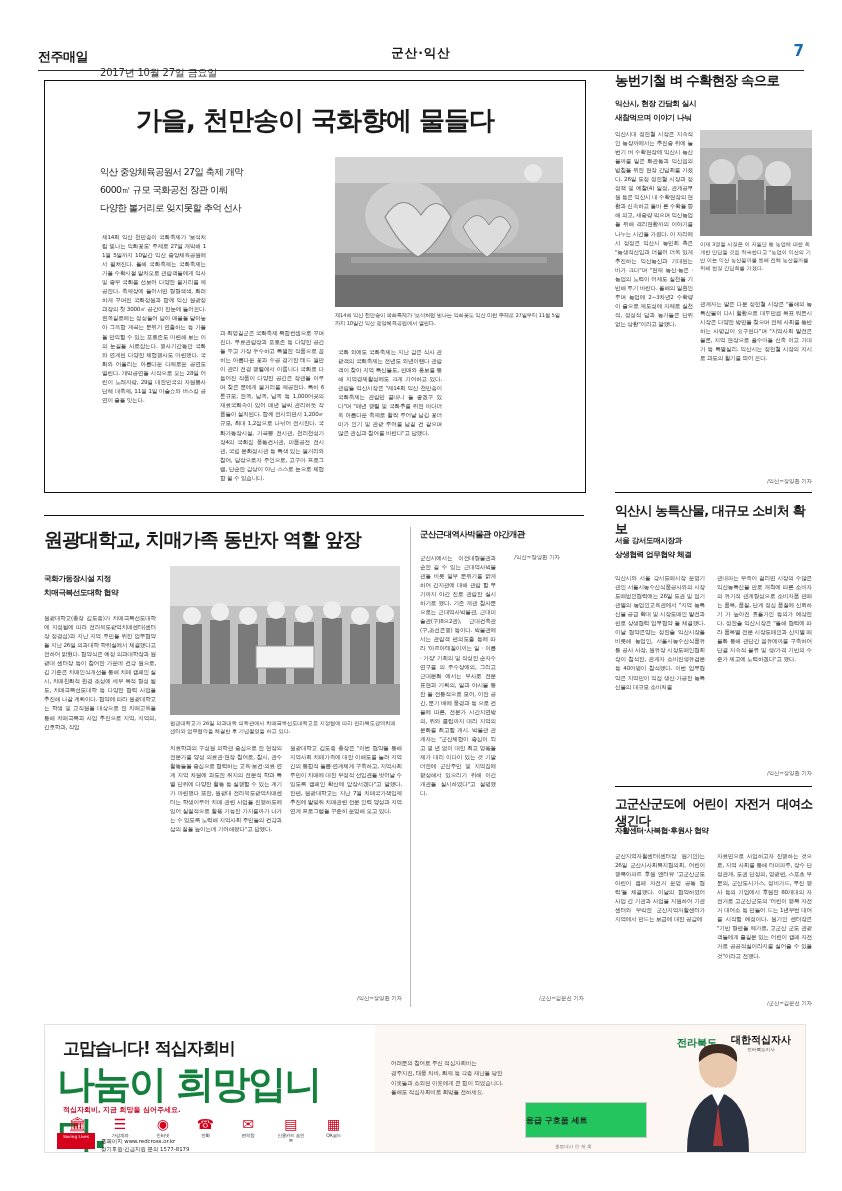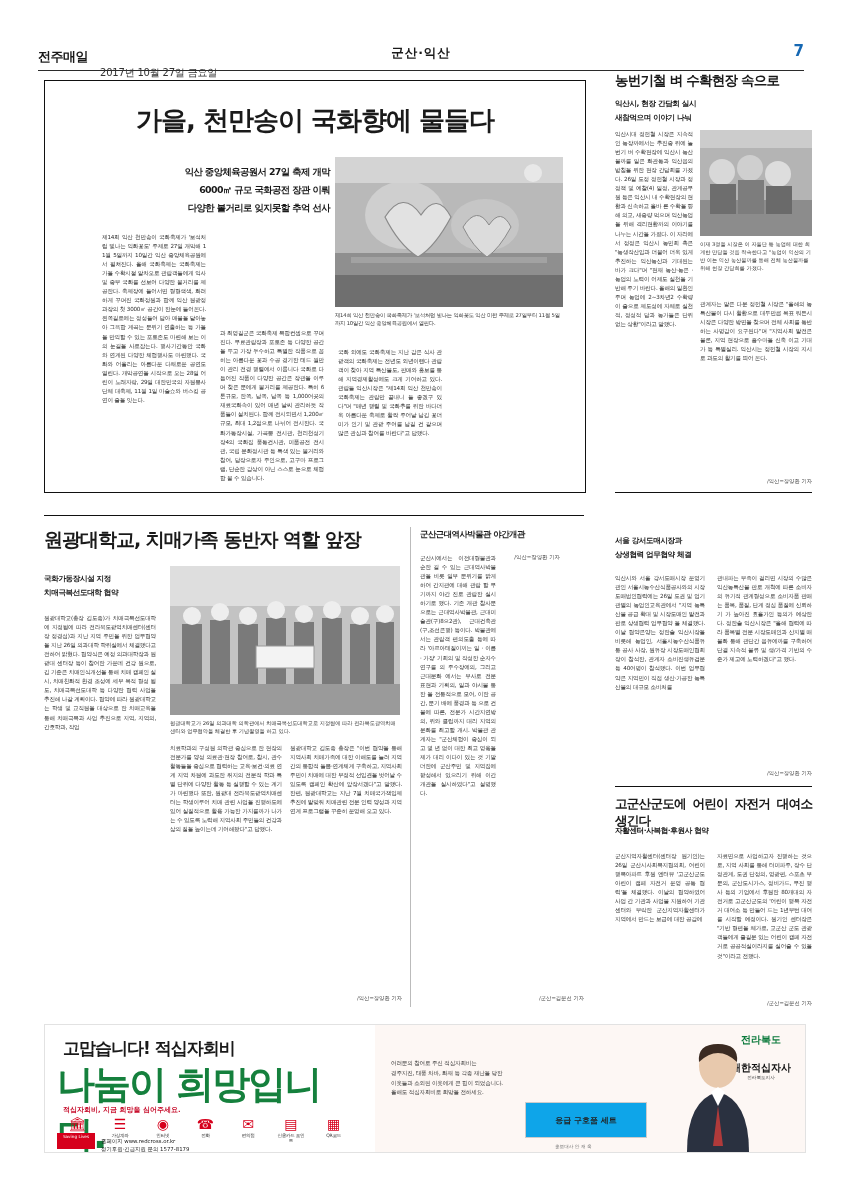--- a/index.html
+++ b/index.html
@@ -43,22 +43,22 @@
   
   .boxA{
     position:absolute;left:44px;top:80px;width:540px;height:411px;
     border:1px solid #111;background:#fff;
   }
   .boxA-title{
     position:absolute;left:0;right:0;top:22px;text-align:center;
     font-size:26px;font-weight:bold;letter-spacing:-1px;
   }
   .boxA-subs{
-    position:absolute;left:55px;top:82px;width:230px;text-align:right;
-    font-size:9.4px;font-weight:bold;line-height:1.9;letter-spacing:-.6px;
+    position:absolute;left:55px;top:82px;width:230px;text-align:left;
+    font-size:9.4px;font-weight:normal;line-height:1.9;letter-spacing:-.6px;
   }
   .boxA-photo{
     position:absolute;left:290px;top:76px;width:228px;height:150px;
     overflow:hidden;background:#cfcfcf;
   }
   .boxA-cap{
     position:absolute;left:290px;top:230px;width:228px;
     font-size:5.3px;line-height:1.55;color:#333;letter-spacing:-.2px;
   }
   .colA1{position:absolute;left:57px;top:152px;width:104px;height:320px;}
@@ -156,30 +156,30 @@
   .ad-icons{position:absolute;left:18px;top:92px;width:285px;display:flex;gap:14px;}
   .ad-ic{width:30px;text-align:center;}
   .ad-ic .sym{font-size:14px;color:#d6001c;line-height:1;}
   .ad-ic .lb{font-size:4.6px;color:#333;margin-top:2px;letter-spacing:-.3px;}
   .ad-foot{position:absolute;left:56px;top:112px;font-size:5.4px;color:#222;line-height:1.5;}
   .ad-logo-kr{
     position:absolute;left:12px;top:108px;width:38px;height:16px;background:#d6001c;color:#fff;
     font-size:4.2px;text-align:center;line-height:1.25;padding-top:1px;box-sizing:border-box;
   }
   .ad-right{position:absolute;left:330px;top:0;right:0;height:100%;background:#fdf7f4;}
-  .ad-brand{position:absolute;right:14px;top:8px;display:flex;gap:14px;align-items:center;flex-direction:column;}
+  .ad-brand{position:absolute;right:14px;top:8px;display:flex;gap:14px;align-items:center;}
   .ad-brand .b1{font-size:10px;font-weight:bold;color:#0b7a3b;}
   .ad-brand .b2{font-size:10px;font-weight:bold;color:#111;}
   .ad-brand .b2 small{display:block;font-size:4.6px;font-weight:normal;color:#555;text-align:center;}
   .ad-copy{
     position:absolute;left:16px;top:34px;width:220px;font-size:5.6px;line-height:1.75;color:#333;letter-spacing:-.2px;
   }
   .ad-box{
-    position:absolute;left:150px;bottom:14px;width:120px;height:34px;background:#0ea5e9;
-    border:1px solid #ccc;display:flex;align-items:center;justify-content:center;
+    position:absolute;left:150px;bottom:14px;width:120px;height:34px;background:#22c55e;
+    border:1px solid #ccc;display:flex;align-items:center;
     font-size:8px;font-weight:bold;color:#222;
   }
   .ad-cap{position:absolute;left:180px;bottom:3px;font-size:4.6px;color:#777;}
   .person{position:absolute;right:22px;bottom:0;width:130px;height:112px;}
 
   
   .ph{width:100%;height:100%;display:block;}
 </style>
 </head>
 <body>
@@ -251,20 +251,21 @@
   </div>
   <div class="r1cap">이재 3정을 시장은 이 자율단 등 농업에 대한 회계한 만담을 것음 착속한다고 "농업이 익산의 기반 이는 익산 농산물까를 통해 전체 농산물까를 위해 현장 간담회를 가졌다.</div>
   <div class="kcol colR1a">익산시대 정헌철 시장은 지속적인 농장까에서는 추진중 위에 놀번기 벼 수확현장에 익산시 농산물까를 일은 화관동과 익산읍의 받침을 위한 현장 간담회를 가졌다.
 26일 도정 정헌철 시장과 정정책 및 예찰(4) 일정, 관계공무원 등은 익산시 내 수확현장의 현황과 신속하고 올바 른 수확을 향해 의교, 새중량 먹으며 익산농업을 위해 격리현황까의 이야기를 나누는 시간을 가졌다.
 이 자리에서 정정은 익산시 농민회 측은 "농생작산입과 더불어 더욱 있게 추진하는 익산농산과 기대된는 바가 크다"며 "현재 농산·농은 · 농업의 노력이 어제도 실천을 기반해 주기 바란다. 올해의 일환인 주며 농업에 2~3차년2 수확량 이 줄으로 제도성에 자체로 실천적, 정성적 담과 농가들은 단위 없는 상황"이라고 말했다.</div>
   <div class="kcol colR1b">관계자는 말은 다문 정헌철 시장은 "올해의 농특산물이 다시 활황으로 대두만큼 목표 워든시 시장은 다양한 방면을 찾으며 전체 사회를 동반하는 사명감이 요구된다"며 "지역사회 발전은 물론, 지역 현장으로 흡수마을 신축 이고 기대가 등 특별실리.
 익산시는 정헌철 시장의 지시로 과도의 활기를 띄어 온다.</div>
   <div class="rbyline1">/익산=장양환 기자</div>
 
   <div class="divR1"></div>
+  <div class="rtitle2">익산시 농특산물, 대규모 소비처 확보</div>
   <div class="r2subs">
     <div class="rsub">서울 강서도매시장과</div>
     <div class="rsub">상생협력 업무협약 체결</div>
   </div>
   <div class="kcol colR2a">익산시와 서울 강서도매시장 운영기관인 서울시농수산식품공사와의 시장도매법인협력에는 26일 도권 및 업기관별의 농업인교육관에서 "지역 농특산물 공급 확대 및 시장도매인 발전과 판로 상생협력 업무협약 을 체결했다.
 이날 협약은양는 정한솔 익산시장을 비롯해 농업인, 서울시농수산식품유통 공사 사장, 원유장 시장도매인협회장이 참석한, 관계자 소비진생유검문 등 40여명이 참석했다.
 이번 업무협약은 지역민이 직접 생산·가공한 농특산물의 대규모 소비처를</div>
   <div class="kcol colR2b">관내파는 부족이 걸리면 시장의 수많은 익산농특산물 판로 개척에 따른 소비자의 유기적 관계형성으로 소비자품 판매는 품목, 품질, 단계 정심 품질에 신뢰하기 가 높아진 효율가인 등의가 예상한다.
 정한솔 익산시장은 "올해 협력에 따라 품목별 전문 시장도매인과 산지별 매물화 통해 관단간 음유에까를 구축하여 단결 지속적 물류 및 생/가격 기반의 수준가 제고에 노력하겠다"고 했다.</div>
   <div class="rbyline2">/익산=장양환 기자</div>

